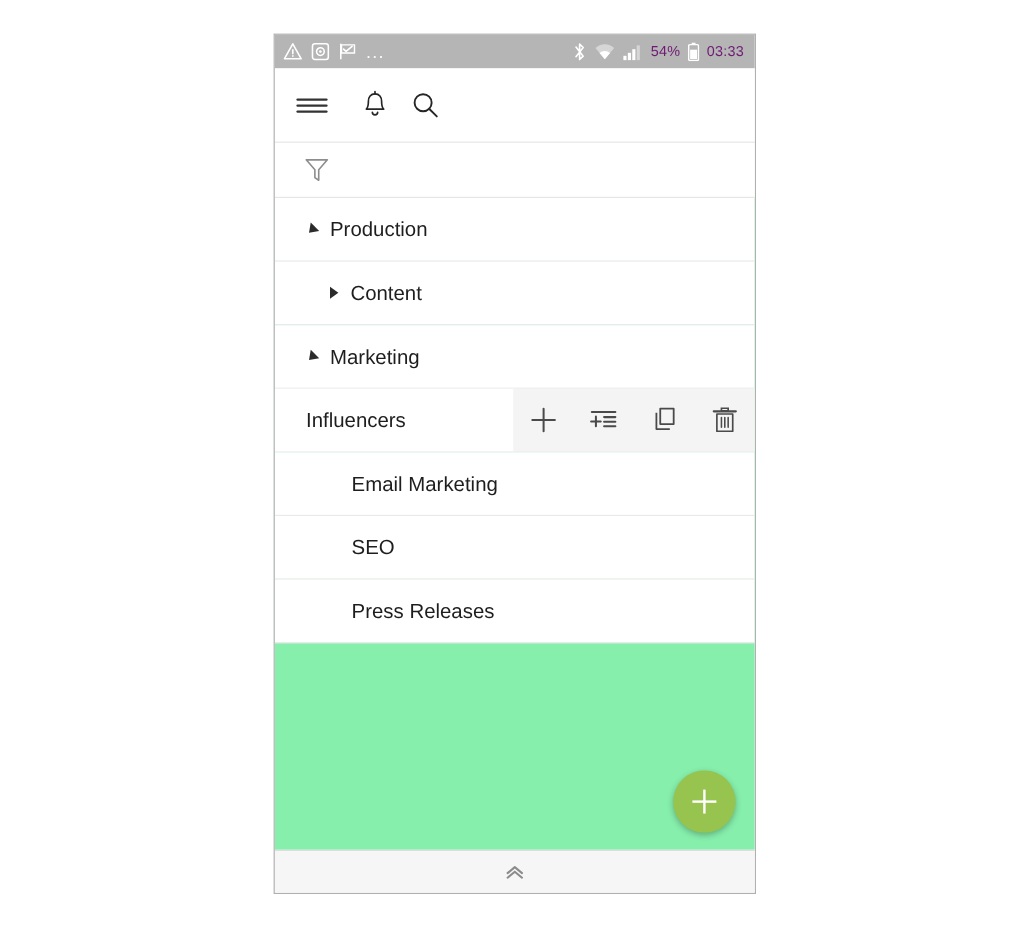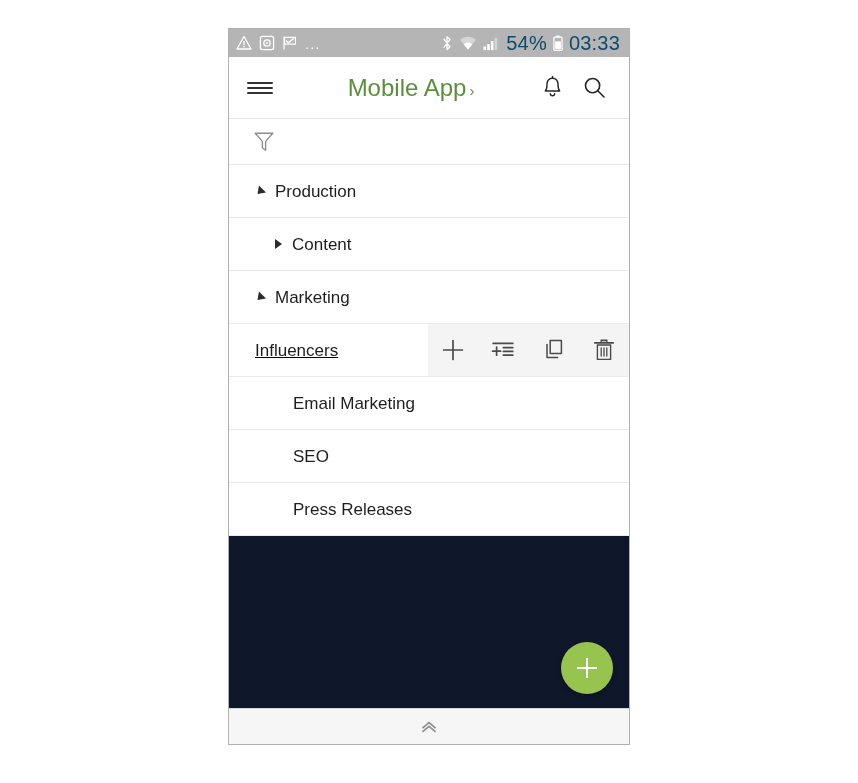--- a/index.html
+++ b/index.html
@@ -46,22 +46,22 @@
     box-sizing: border-box;
     flex: 0 0 auto;
   }
   .sb-left, .sb-right {
     display: flex;
     align-items: center;
   }
   .sb-left > * { margin-right: 7px; }
   .sb-right > * { margin-left: 6px; }
   .sb-text {
-    color: #0c4a6e;
-    font-size: 20px;
+    color: #701a75;
+    font-size: 12px;
     letter-spacing: 0.2px;
     line-height: 1;
   }
   .sb-dots {
     color: #ffffff;
     font-size: 15px;
     letter-spacing: 1px;
     line-height: 1;
     opacity: .95;
   }
@@ -142,21 +142,21 @@
     height: 34px;
     display: flex;
     align-items: center;
     justify-content: center;
     cursor: pointer;
   }
 
   
   .list {
     flex: 1 1 auto;
-    background: #0f172a;
+    background: #86efac;
     overflow: hidden;
     position: relative;
   }
   .row {
     height: 53px;
     border-bottom: 1px solid #eaeaea;
     display: flex;
     align-items: center;
     box-sizing: border-box;
     position: relative;
@@ -201,21 +201,20 @@
     left: -38px;
     top: 0;
     height: 100%;
     width: 238px;
     display: flex;
     align-items: center;
     padding-left: 64px;
     box-sizing: border-box;
     background: #ffffff;
     border-right: 1px solid #eaeaea;
-    text-decoration: underline;
   }
   .swipe-actions {
     position: absolute;
     right: 0;
     top: 0;
     height: 100%;
     width: 201px;
     background: #f4f4f4;
     display: flex;
     align-items: center;
@@ -320,24 +319,20 @@
       </div>
     </div>
 
     <div class="appbar">
       <div class="hamburger">
         <div>
           <span></span>
             <span></span>
             <span></span>
         </div>
-      </div>
-      <div class="title-wrap">
-        <span class="title">Mobile App</span>
-        <span class="title-chev">›</span>
       </div>
       <div class="appbar-actions">
         <div class="icon-btn">
           <svg width="23" height="25" viewBox="0 0 23 25">
             <path d="M11.5 3.3 C7.9 3.3 6 5.9 6 9.4 C6 14.2 4.3 16 4.3 16 L18.7 16 C18.7 16 17 14.2 17 9.4 C17 5.9 15.1 3.3 11.5 3.3 Z" fill="none" stroke="#262626" stroke-width="1.4" stroke-linejoin="round"></path>
             <path d="M11.5 1.4 L11.5 3.3" stroke="#262626" stroke-width="1.4" stroke-linecap="round"></path>
             <path d="M9.3 18.6 C9.3 19.9 10.3 20.8 11.5 20.8 C12.7 20.8 13.7 19.9 13.7 18.6" fill="none" stroke="#262626" stroke-width="1.4" stroke-linecap="round"></path>
           </svg>
         </div>
         <div class="icon-btn">

